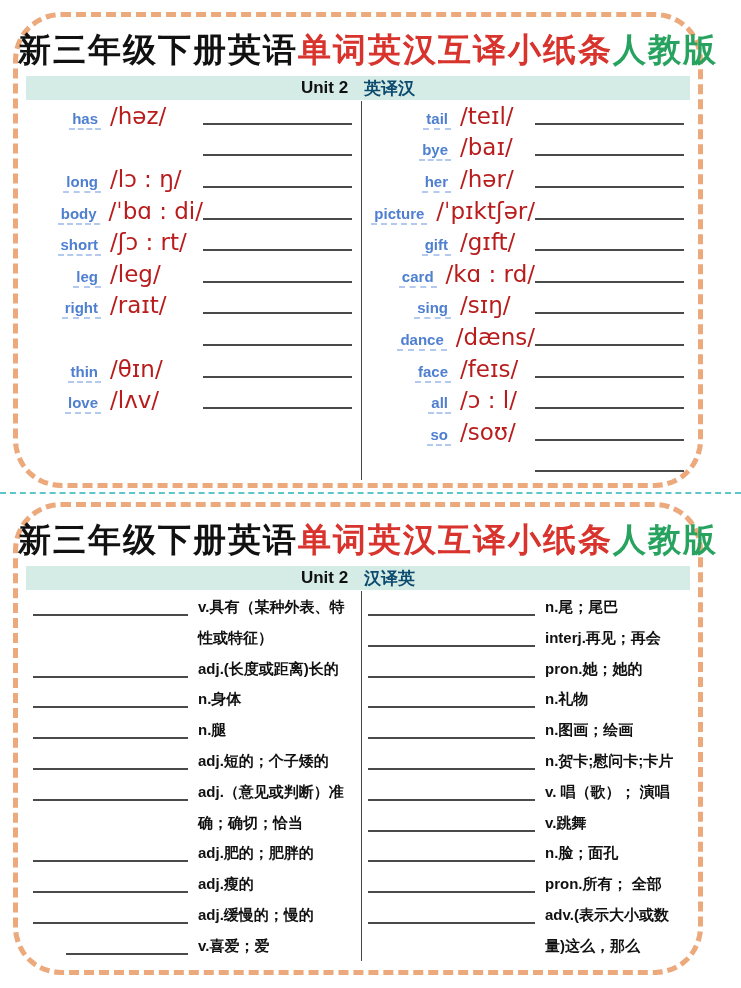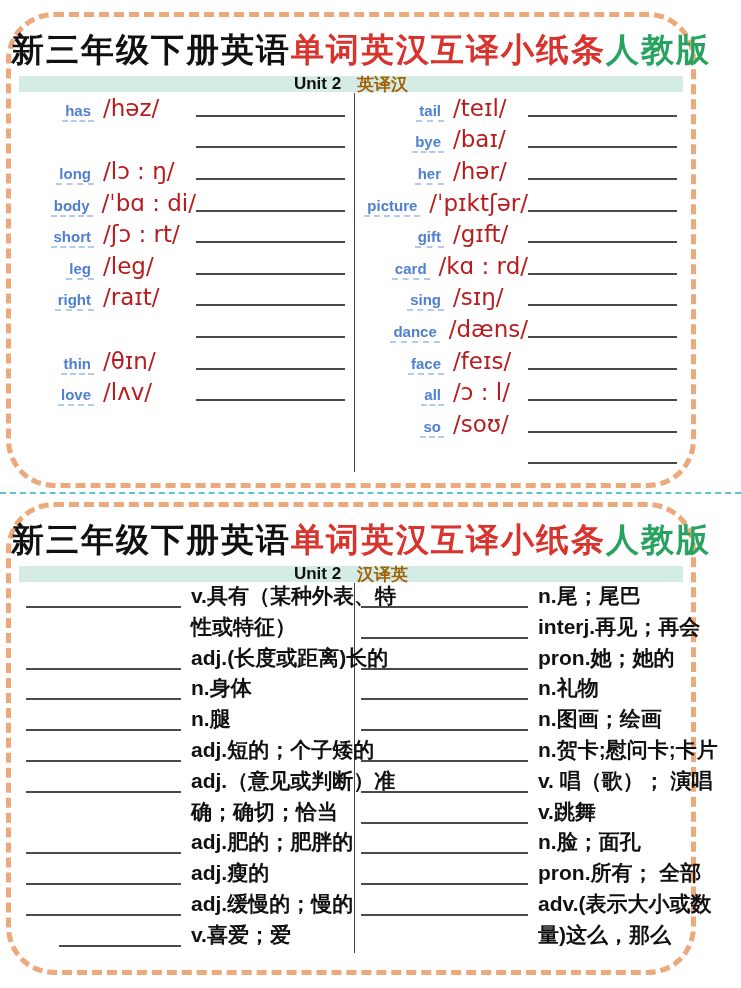--- a/index.html
+++ b/index.html
@@ -1,32 +1,32 @@
 <!DOCTYPE html>
 <html><head>
 <meta charset="utf-8">
 <style>
   html,body{margin:0;padding:0;background:#fff;}
   .page{position:relative;width:741px;height:988px;background:#fff;overflow:hidden;
         font-family:"Liberation Sans",sans-serif;}
-  .card{position:absolute;left:6px;width:690px;box-sizing:border-box;background:#fff;
+  .card{position:absolute;left:13px;width:690px;box-sizing:border-box;background:#fff;
         border:5px dashed #eba97c;border-radius:48px;}
   .card-top{top:12px;height:476px;}
   .card-bottom{top:502px;height:473px;}
 
   .title{margin:12px 0 0;text-align:center;font-size:33px;font-weight:bold;
          letter-spacing:2px;white-space:nowrap;line-height:1.25;}
   .t-black{color:#111;}
   .t-red{color:#d8332c;}
   .t-green{color:#27a35f;}
 
-  .unitbar{margin:6px 8px 0;height:16px;background:#d5ece6;display:flex;
+  .unitbar{margin:6px 8px 0;height:24px;background:#d5ece6;display:flex;
            align-items:center;justify-content:center;gap:16px;
            font-size:17px;font-weight:bold;color:#111;}
-  .mode{color:#a16207;}
+  .mode{color:#0c4a6e;}
 
   .cols{display:flex;margin-top:1px;}
   .colL{width:344px;box-sizing:border-box;border-right:1.5px solid #444;}
   .colR{flex:1;box-sizing:border-box;}
 
   
   .tcolL{padding-left:13px;}
   .tcolR{padding-left:8px;padding-right:5px;}
   .trow{display:flex;align-items:flex-end;height:31.6px;}
   .wp{display:flex;align-items:baseline;margin-bottom:3px;}
@@ -43,21 +43,21 @@
 
   
   .bcolL{padding-left:15px;}
   .bcolR{padding-left:6px;}
   .brow{display:flex;align-items:flex-end;height:30.8px;}
   .bline{border-bottom:2px solid #4a4a4a;margin-bottom:6px;flex:none;}
   .bcolL .bline{width:155px;}
   .bcolR .bline{width:167px;}
   .bline.hidden{border-color:transparent;}
   .bcolL .bline.indent{width:122px;margin-left:33px;}
-  .bmean{margin-left:10px;margin-bottom:8px;font-size:21px;font-weight:600;
+  .bmean{margin-left:10px;margin-bottom:8px;font-size:15px;font-weight:600;
          color:#111;white-space:nowrap;line-height:1;}
 
   .cutline{position:absolute;top:492px;left:0;width:741px;height:0;
            border-top:2px dashed #5ec6ca;}
 </style>
 </head>
 <body>
 
 <div class="page">
 

